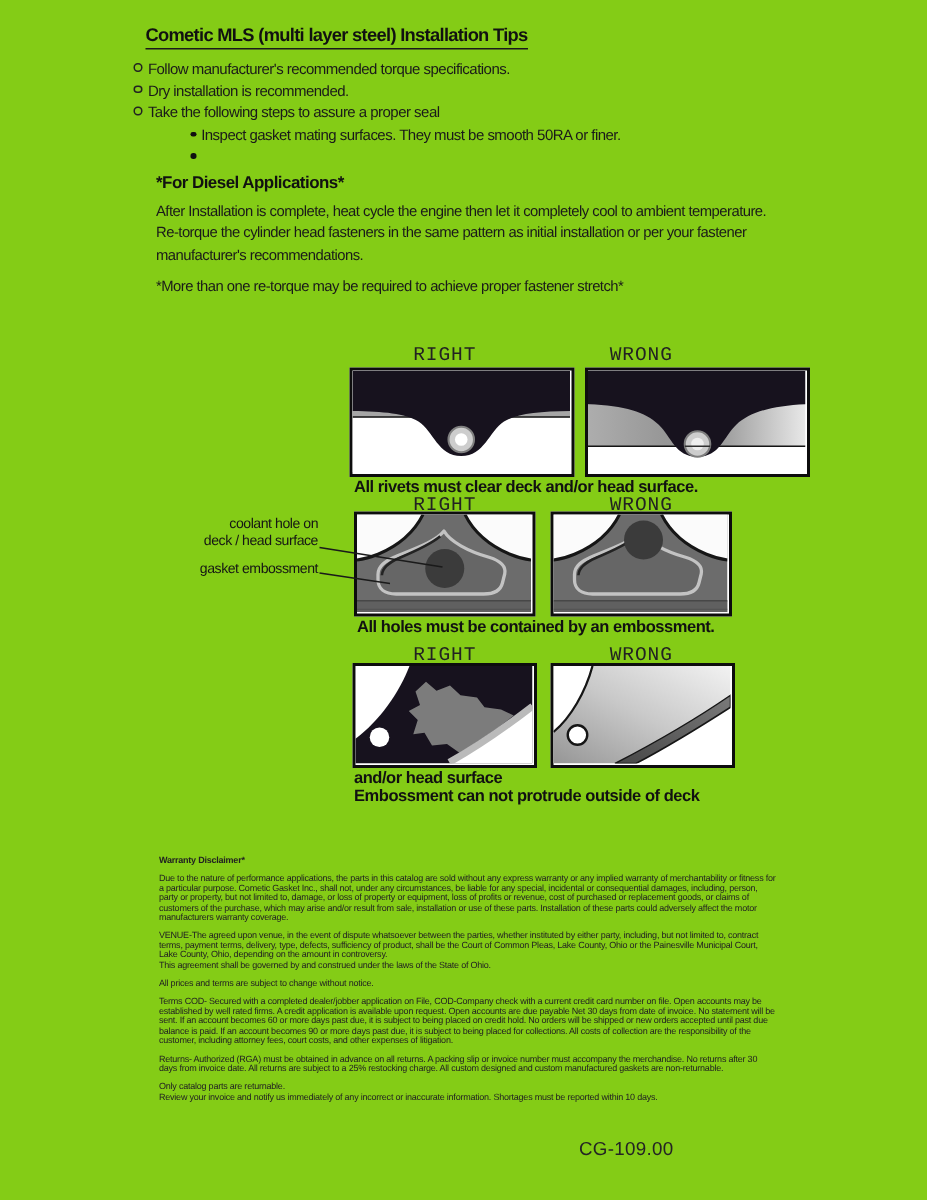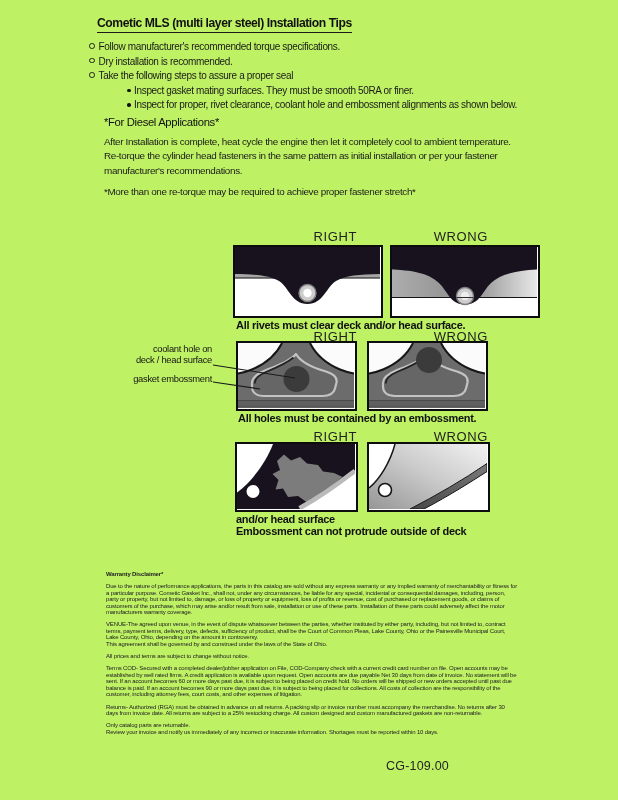--- a/index.html
+++ b/index.html
@@ -1,35 +1,35 @@
 <!DOCTYPE html>
 <html><head>
 <meta charset="utf-8">
 <style>
   html,body{margin:0;padding:0;background:#fff;}
-  .page{position:relative;width:618px;height:800px;background:#bef264;overflow:hidden;
+  .page{position:relative;width:618px;height:800px;background:#84cc16;overflow:hidden;
         font-family:"Liberation Sans", sans-serif;color:#1a1a1a;}
   .abs{position:absolute;}
 
   .title{left:97px;top:16px;font-size:12.2px;font-weight:bold;letter-spacing:-0.45px;
          color:#111;border-bottom:1.2px solid #1a1a1a;padding-bottom:1.5px;}
 
   .tips{left:89px;top:40px;font-size:10px;letter-spacing:-0.35px;}
   .tip-row{line-height:14.6px;white-space:nowrap;}
   .tip-row.sub{margin-left:38px;}
   .o-bullet{display:inline-block;width:3.6px;height:3.6px;border:0.9px solid #222;
             border-radius:50%;margin-right:4px;vertical-align:1.5px;}
   .dot-bullet{display:inline-block;width:3.6px;height:3.6px;background:#111;
             border-radius:50%;margin-right:3.5px;vertical-align:1.5px;}
 
   .diesel{left:104px;top:115px;width:411px;font-size:9.9px;letter-spacing:-0.35px;line-height:14.6px;}
-  .diesel h2{font-size:11.3px;font-weight:normal;letter-spacing:-0.35px;margin:0 0 5px 0;color:#111;}
+  .diesel h2{font-size:11.3px;font-weight:bold;letter-spacing:-0.35px;margin:0 0 5px 0;color:#111;}
   .diesel p{margin:0 0 7px 0;}
 
-  .dlabel{font-size:13px;font-weight:500;letter-spacing:0.6px;color:#222;width:121px;text-align:right;}
+  .dlabel{font-size:13px;font-weight:500;letter-spacing:0.6px;color:#222;width:121px;text-align:center;font-family:Liberation Mono, monospace;}
   .lx-r{left:236px;} .lx-w{left:367px;}
   .ly1{top:229px;} .ly2{top:329px;} .ly3{top:429px;}
 
   .dbox{box-sizing:border-box;border:2.5px solid #0d0d0d;background:#fff;}
   .dbox svg{display:block;}
   .b1r{left:233px;top:245px;width:150px;height:73px;}
   .b1w{left:390px;top:245px;width:150px;height:73px;}
   .b2r{left:236px;top:341px;width:121px;height:70px;}
   .b2w{left:367px;top:341px;width:121px;height:70px;}
   .b3r{left:235px;top:442px;width:123px;height:70px;}
@@ -59,21 +59,21 @@
 
 <div class="page">
 
   <div class="abs title">Cometic MLS (multi layer steel) Installation Tips</div>
 
   <div class="abs tips">
     <div class="tip-row"><span class="o-bullet"></span><span>Follow manufacturer's recommended torque specifications.</span></div>
     <div class="tip-row"><span class="o-bullet"></span><span>Dry installation is recommended.</span></div>
     <div class="tip-row"><span class="o-bullet"></span><span>Take the following steps to assure a proper seal</span></div>
     <div class="tip-row sub"><span class="dot-bullet"></span><span>Inspect gasket mating surfaces.  They must be smooth 50RA or finer.</span></div>
-    <div class="tip-row sub"><span class="dot-bullet"></span><span>Inspect for proper, rivet clearance, coolant hole and embossment alignments as shown below.</span></div>
+    <div class="tip-row sub"><span class="dot-bullet"></span></div>
   </div>
 
   <div class="abs diesel">
     <h2>*For Diesel Applications*</h2>
     <p>After Installation is complete, heat cycle the engine then let it completely cool to ambient temperature. Re-torque the cylinder head fasteners in the same pattern as initial installation or per your fastener manufacturer's recommendations.</p>
     <p>*More than one re-torque may be required to achieve proper fastener stretch*</p>
   </div>
 
   <div class="abs dlabel lx-r ly1">RIGHT</div>
   <div class="abs dlabel lx-w ly1">WRONG</div>

